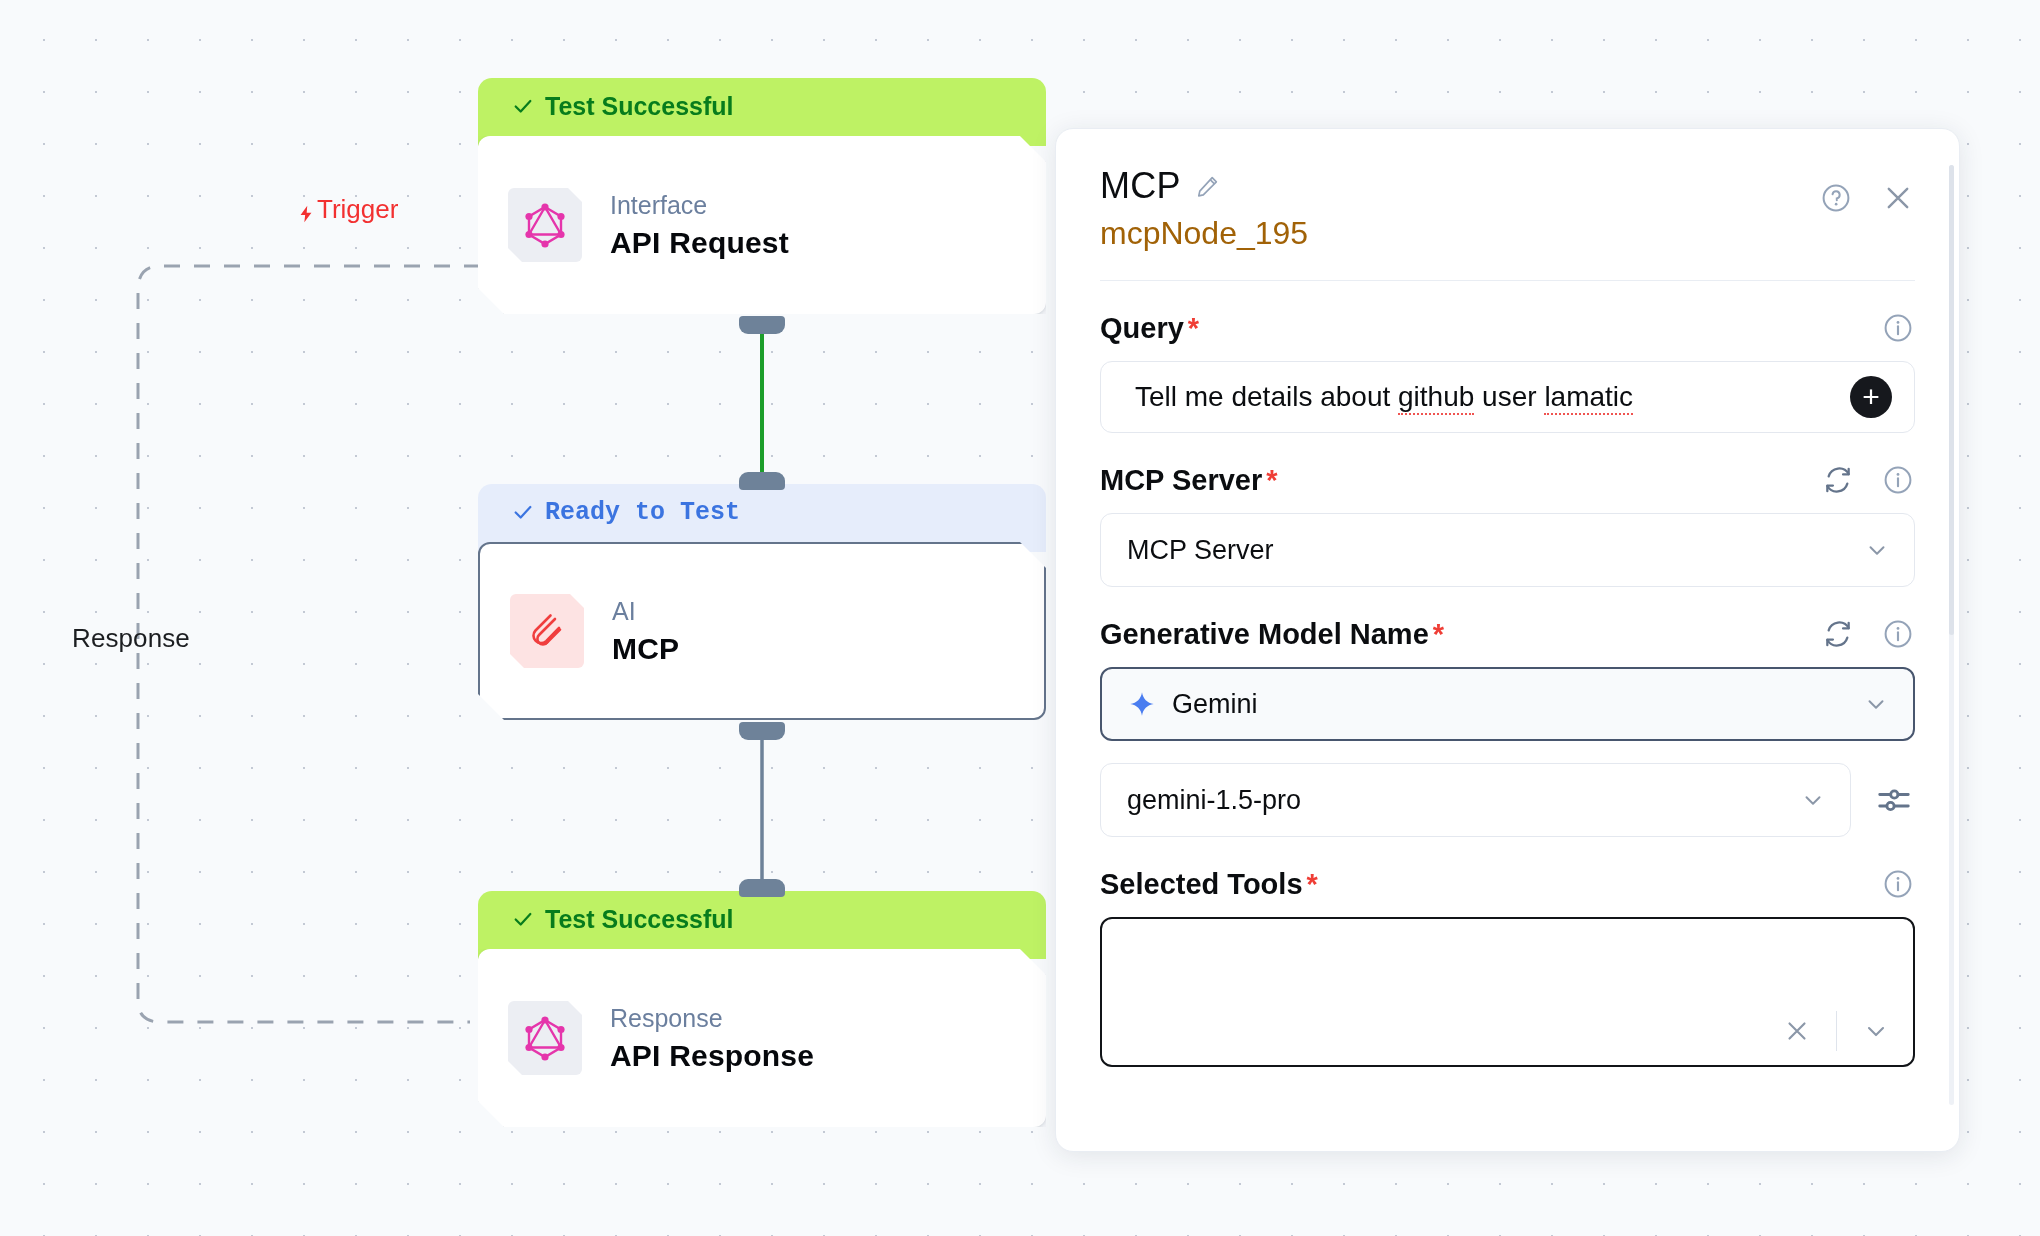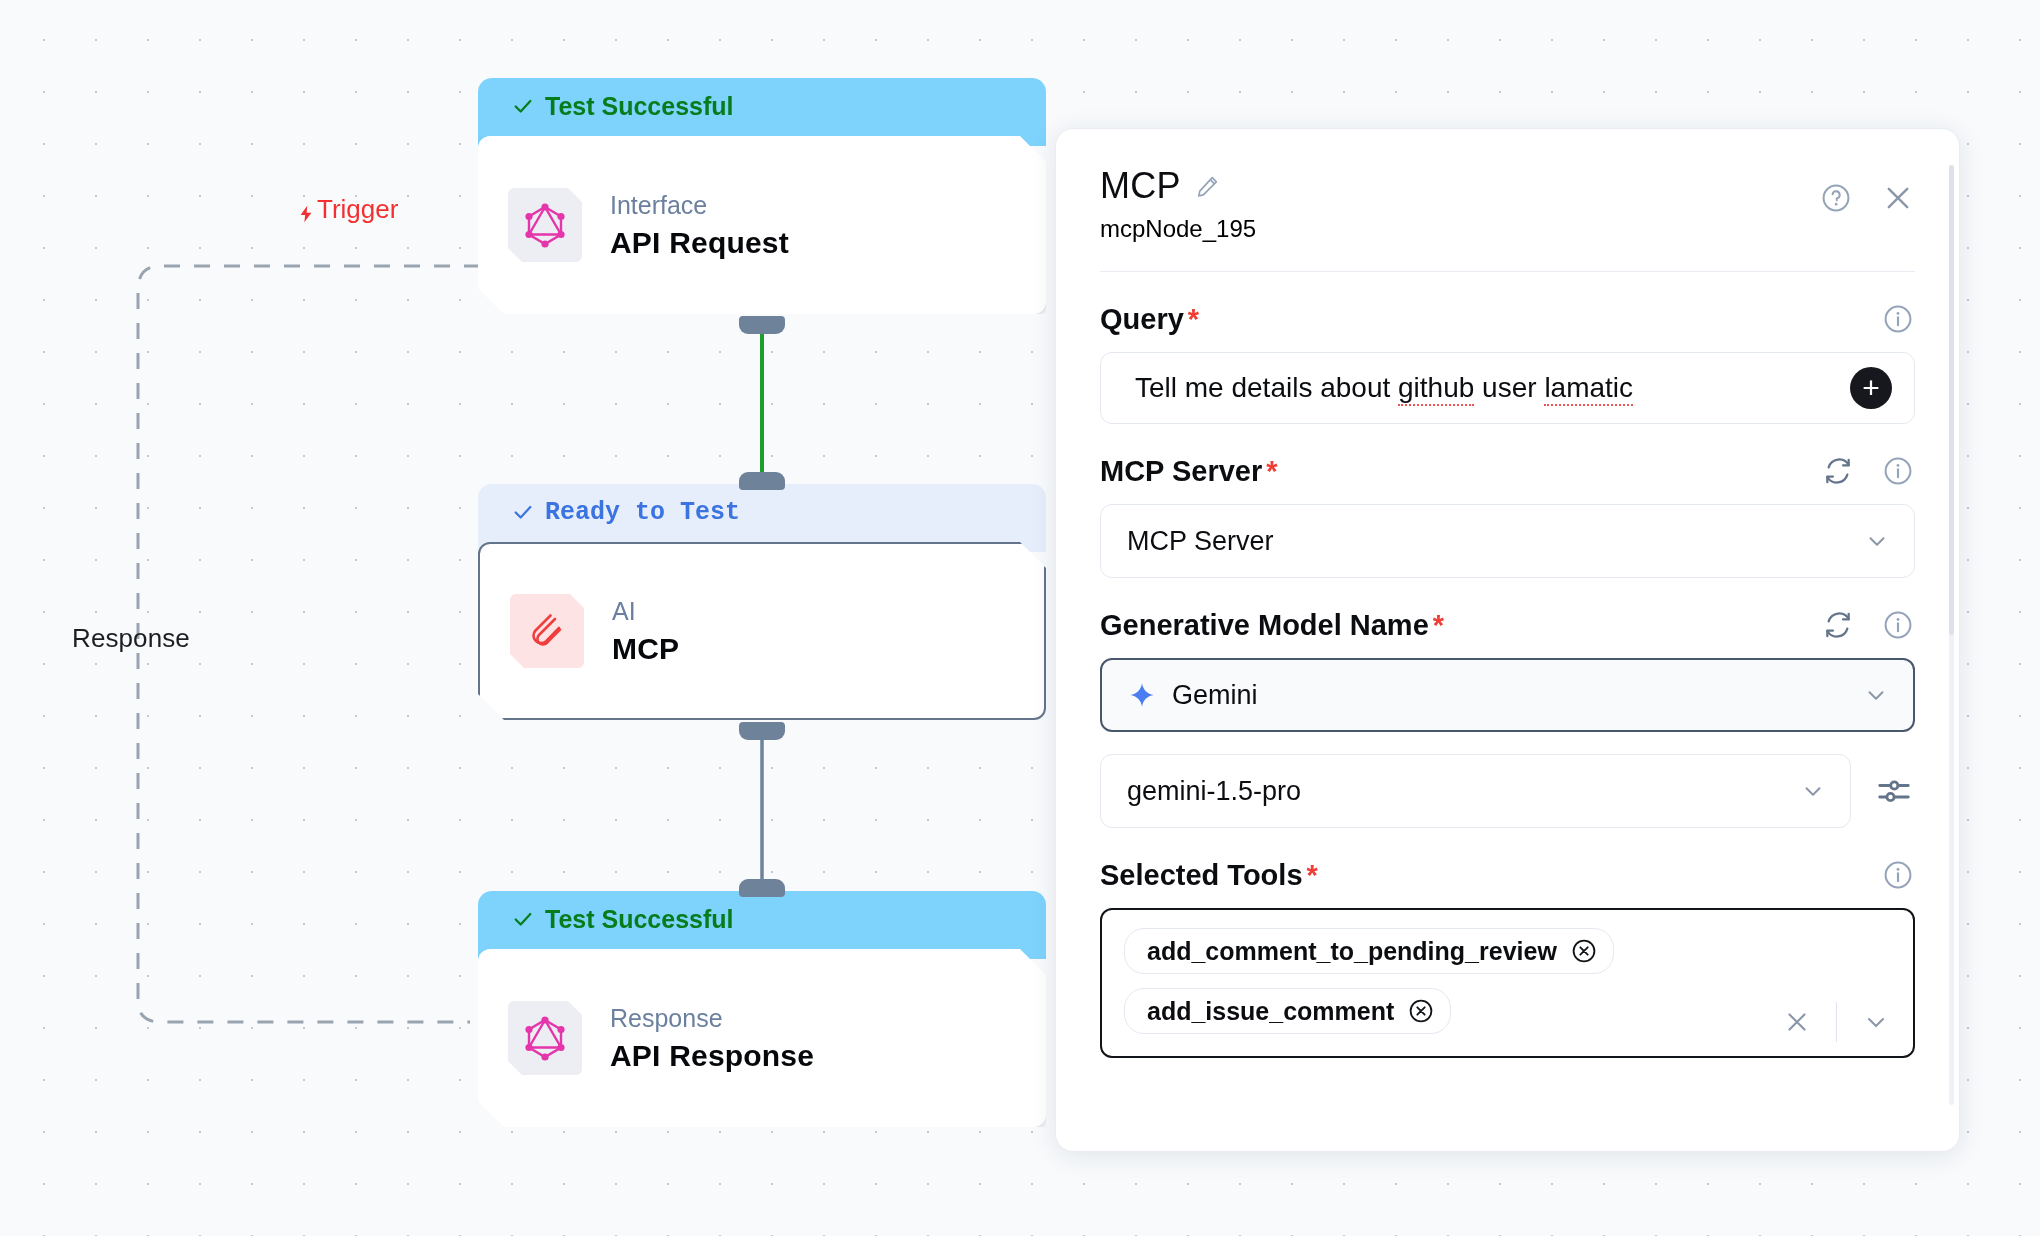--- a/index.html
+++ b/index.html
@@ -38,21 +38,21 @@
   
   .node { position: absolute; width: 568px; }
   .node-status {
     height: 68px;
     border-radius: 14px 14px 0 0;
     display: flex; align-items: center;
     padding: 0 0 12px 34px;
     font-size: 25px; font-weight: 700;
     gap: 11px;
   }
-  .node-status.ok   { background: #7dd3fc; color: #077c1c; }
+  .node-status.ok   { background: #bef264; color: #077c1c; }
   .node-status.ready{ background: #e6edfb; color: #3b74e0; font-family: Liberation Mono, monospace; }
   .chk { width: 22px; height: 22px; flex: none; }
 
   .node-body {
     background: #ffffff;
     border-radius: 12px;
     margin-top: -10px;
     height: 178px;
     display: flex; align-items: center;
     padding-left: 30px;
@@ -94,21 +94,21 @@
   }
   .panel-scroll {
     position: absolute; inset: 0;
     padding: 36px 44px 0 44px;
     overflow: hidden;
   }
   .panel-head { display: flex; align-items: flex-start; justify-content: space-between; }
   .panel-title-row { display: flex; align-items: center; gap: 14px; }
   .panel-title { font-size: 36px; font-weight: 400; color: #0b0d10; letter-spacing: .2px; }
   .pencil { width: 25px; height: 25px; }
-  .panel-sub { margin-top: 8px; font-size: 24px; color: #000000; }
+  .panel-sub { margin-top: 8px; font-size: 32px; color: #a16207; }
   .head-actions { display: flex; align-items: center; gap: 28px; padding-top: 16px; }
   .ic-btn { width: 34px; height: 34px; display:flex; align-items:center; justify-content:center; cursor: pointer; }
 
   .divider { height: 1px; background: #e9edf3; margin: 28px 0 0 0; }
 
   .field { margin-top: 30px; }
   .field-head { display: flex; align-items: center; justify-content: space-between; margin-bottom: 16px; }
   .field-label { font-size: 29px; font-weight: 700; color: #0b0d10; }
   .req { color: #ef3e36; font-weight: 700; margin-left: 4px; }
   .field-icons { display: flex; align-items: center; gap: 26px; }
@@ -441,36 +441,20 @@
           <span class="ic-btn">
             <svg width="32" height="32" viewBox="0 0 24 24">
               <circle cx="12" cy="12" r="9.3" fill="none" stroke="#94a3b8" stroke-width="1.5"></circle>
               <circle cx="12" cy="7.8" r="1.05" fill="#94a3b8"></circle>
               <path d="M12 10.8 V16.6" stroke="#94a3b8" stroke-width="1.6" stroke-linecap="round"></path>
             </svg>
           </span>
         </div>
       </div>
       <div class="tags-box">
-        <div class="tags-wrap">
-          <span class="tag">
-            <span>add_comment_to_pending_review</span>
-            <svg class="tag-x" viewBox="0 0 24 24">
-              <circle cx="12" cy="12" r="9.6" fill="none" stroke="#111418" stroke-width="1.7"></circle>
-              <path d="M8.6 8.6 L15.4 15.4 M15.4 8.6 L8.6 15.4" stroke="#111418" stroke-width="1.7" stroke-linecap="round"></path>
-            </svg>
-          </span>
-          <span class="tag">
-            <span>add_issue_comment</span>
-            <svg class="tag-x" viewBox="0 0 24 24">
-              <circle cx="12" cy="12" r="9.6" fill="none" stroke="#111418" stroke-width="1.7"></circle>
-              <path d="M8.6 8.6 L15.4 15.4 M15.4 8.6 L8.6 15.4" stroke="#111418" stroke-width="1.7" stroke-linecap="round"></path>
-            </svg>
-          </span>
-        </div>
         <div class="tags-actions">
           <span class="ic-btn">
             <svg width="30" height="30" viewBox="0 0 24 24">
               <path d="M6 6 L18 18 M18 6 L6 18" stroke="#8b97a8" stroke-width="1.7" stroke-linecap="round"></path>
             </svg>
           </span>
           <span class="sep"></span>
           <span class="ic-btn">
             <svg width="28" height="28" viewBox="0 0 24 24">
               <path d="M6 9.5 L12 15.5 L18 9.5" fill="none" stroke="#8b97a8" stroke-width="1.8" stroke-linecap="round" stroke-linejoin="round"></path>

